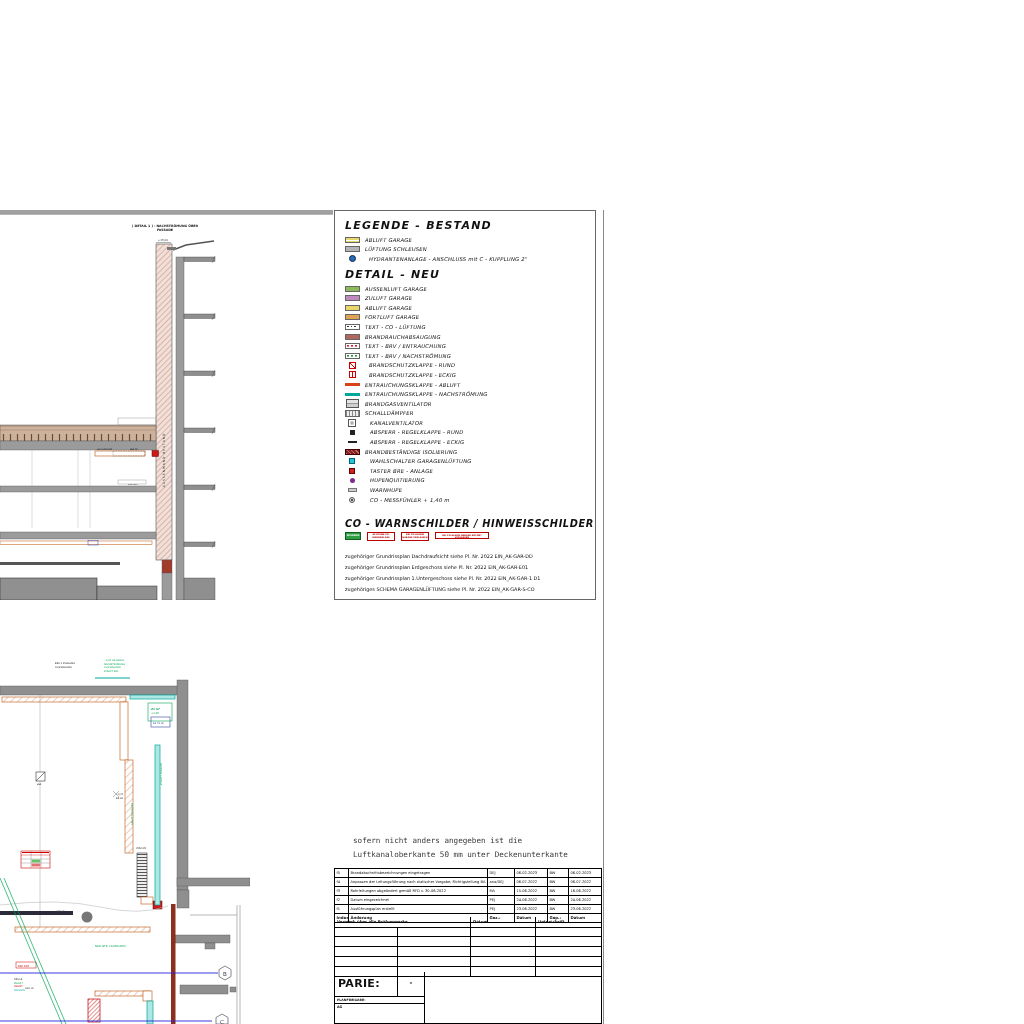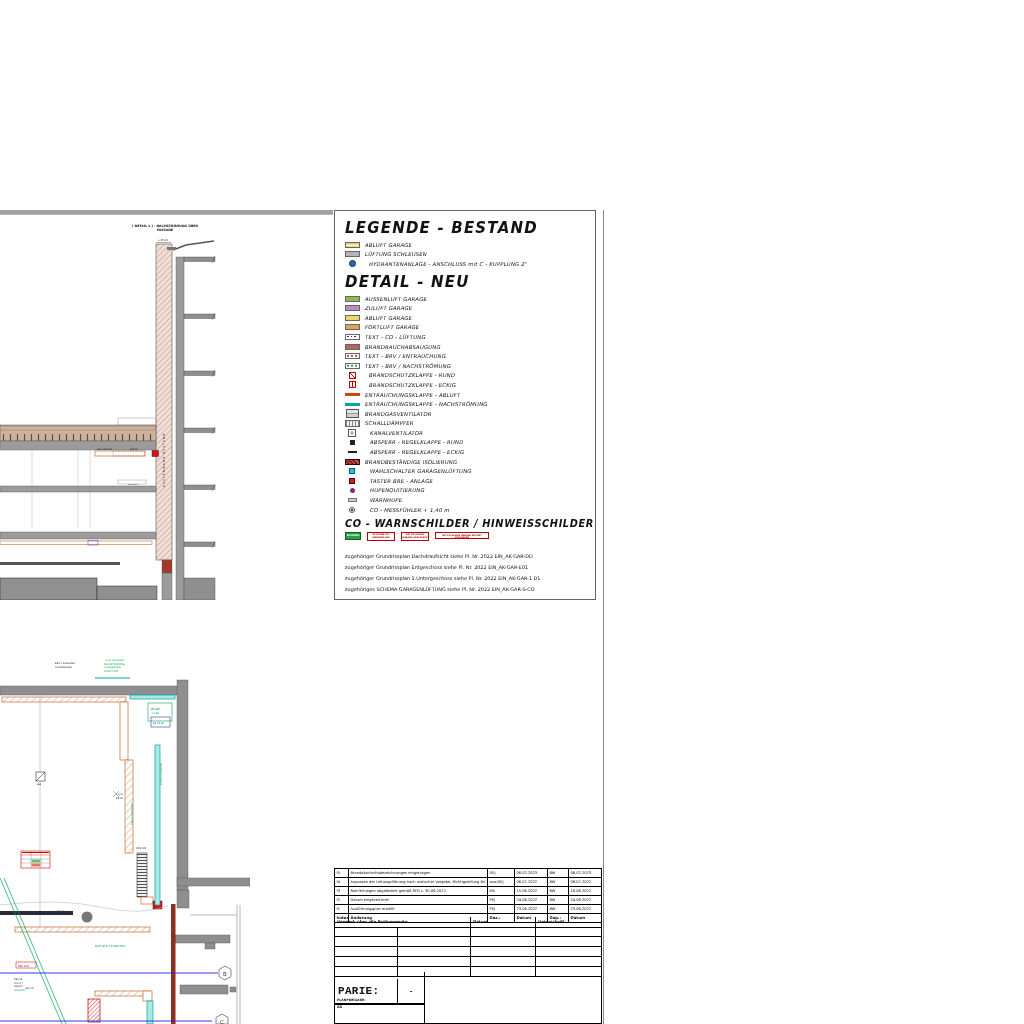--- a/index.html
+++ b/index.html
@@ -3,23 +3,23 @@
 <meta charset="utf-8">
 <style>
   html,body{margin:0;padding:0;background:#fff;}
   #sheet{position:relative;width:1024px;height:1024px;background:#ffffff;overflow:hidden;
          font-family:"DejaVu Sans",sans-serif;color:#111;}
   svg text{font-family:"DejaVu Sans",sans-serif;}
 
   
   .legend{position:absolute;left:334px;top:210px;width:262px;height:390px;
           border:1px solid #666;box-sizing:border-box;background:#fff;padding:7px 4px 0 10px;}
-  .lg-title{font-weight:bold;font-style:italic;font-size:15px;letter-spacing:1.2px;
+  .lg-title{font-weight:bold;font-style:italic;font-size:11px;letter-spacing:1.2px;
             color:#111;margin:1px 0 3px 0;white-space:nowrap;}
-  .lg-title.co{font-size:9.8px;letter-spacing:.6px;margin-top:4px;}
+  .lg-title.co{font-size:9.8px;letter-spacing:.6px;margin-top:14px;}
   .li{display:flex;align-items:center;height:9.6px;gap:5px;}
   .li-label{font-style:italic;font-size:5.3px;letter-spacing:.2px;white-space:nowrap;color:#111;}
   .swb{flex:none;box-sizing:border-box;}
   .sw{width:15px;height:6px;border:1px solid #666;}
   .sw-ablb{background:repeating-linear-gradient(0deg,#ead76a 0 1.5px,#fff 1.5px 2.5px);}
   .sw-schl{background:#b5b5b5;}
   .sw-hydr{width:7px;height:7px;border-radius:50%;background:#1f6fbf;border:1.3px solid #223;margin-left:4px;margin-right:8px;}
   .sw-gruen{background:#8fba5a;}
   .sw-viol{background:#c08ac0;}
   .sw-gelb{background:#ead76a;}
@@ -69,21 +69,21 @@
   .revgrid>div:nth-child(6n+1){border-left:none;}
   .revfoot{font-weight:bold;font-size:3.9px;}
   .chead{position:absolute;left:0;top:48px;right:0;display:grid;grid-template-columns:1fr 65px 66px;
          border-bottom:.6px solid #000;}
   .chead>div{height:10px;line-height:10px;padding:0 2px;font-weight:bold;font-size:3.9px;border-left:.6px solid #000;overflow:hidden;}
   .chead>div:first-child{border-left:none;}
   .cbody{position:absolute;left:0;top:58px;right:0;}
   .crow{display:grid;grid-template-columns:62px 1fr 65px 66px;}
   .crow>div{height:9px;border-left:.6px solid #000;border-bottom:.6px solid #000;}
   .crow>div:first-child{border-left:none;}
-  .partie{position:absolute;left:0;top:110px;width:89px;height:25px;display:grid;grid-template-columns:62px 27px;font-family:Liberation Mono, monospace;}
+  .partie{position:absolute;left:0;top:102px;width:89px;height:25px;display:grid;grid-template-columns:62px 27px;}
   .partie>div{border-bottom:.6px solid #000;box-sizing:border-box;}
   .partie-l{font-weight:bold;font-size:11px;line-height:25px;padding-left:3px;letter-spacing:.3px;}
   .partie-v{border-left:.6px solid #000;text-align:center;line-height:25px;font-size:7px;font-weight:bold;}
   .tbright{position:absolute;left:89px;top:103px;right:0;bottom:0;border-left:.8px solid #000;box-sizing:border-box;}
   .planfrei{position:absolute;left:0;top:128px;width:89px;height:7px;border-bottom:.6px solid #000;
             font-weight:bold;font-size:3.2px;line-height:7px;padding-left:2px;box-sizing:border-box;}
   .agrow{position:absolute;left:0;top:135px;width:89px;bottom:0;font-weight:bold;font-size:3.4px;padding:1px 0 0 2px;box-sizing:border-box;}
 
   .drawing{position:absolute;}
 </style>
@@ -427,20 +427,24 @@
       <polygon points="225,311 231,314.5 231,321.5 225,325 219,321.5 219,314.5" fill="#fff" stroke="#667" stroke-width=".8"></polygon>
       <text x="225" y="320.5" font-size="5.5" text-anchor="middle" fill="#334">B</text>
     </g>
     <g>
       <line x1="0" y1="366" x2="212" y2="366" stroke="#2222dd" stroke-width=".9"></line>
       <polygon points="222,359 228,362.5 228,369 222,369 216,369 216,362.5" fill="#fff" stroke="#667" stroke-width=".8"></polygon>
       <text x="222" y="368.5" font-size="5.5" text-anchor="middle" fill="#334">C</text>
     </g>
   </svg>
 
+  <div class="note">
+    <div>sofern nicht anders angegeben ist die</div>
+    <div>Luftkanaloberkante 50 mm unter Deckenunterkante</div>
+  </div>
 
   <div class="tb">
     <div class="revgrid">
       <div>f5</div>
         <div>Brandabschnittsbezeichnungen eingetragen</div>
         <div>DEJ</div>
         <div>06.02.2023</div>
         <div>BW</div>
         <div>06.02.2023</div>
       <div>f4</div>

